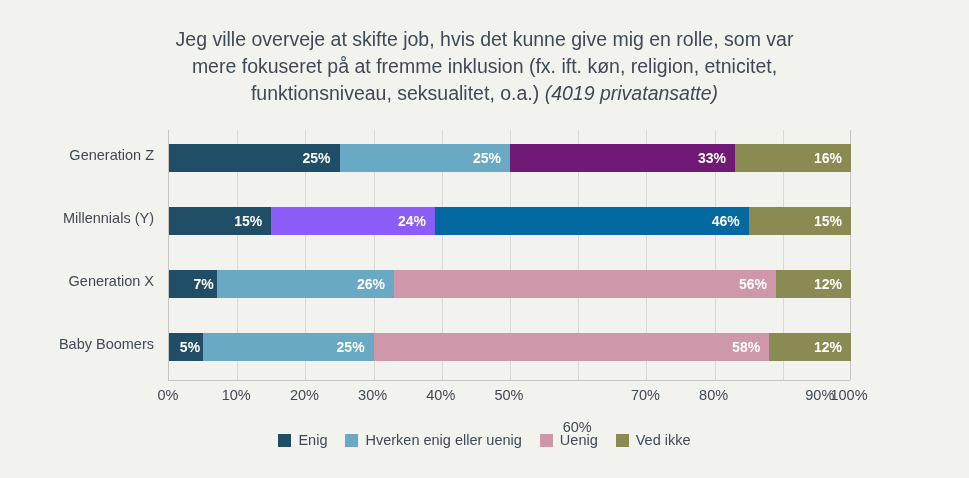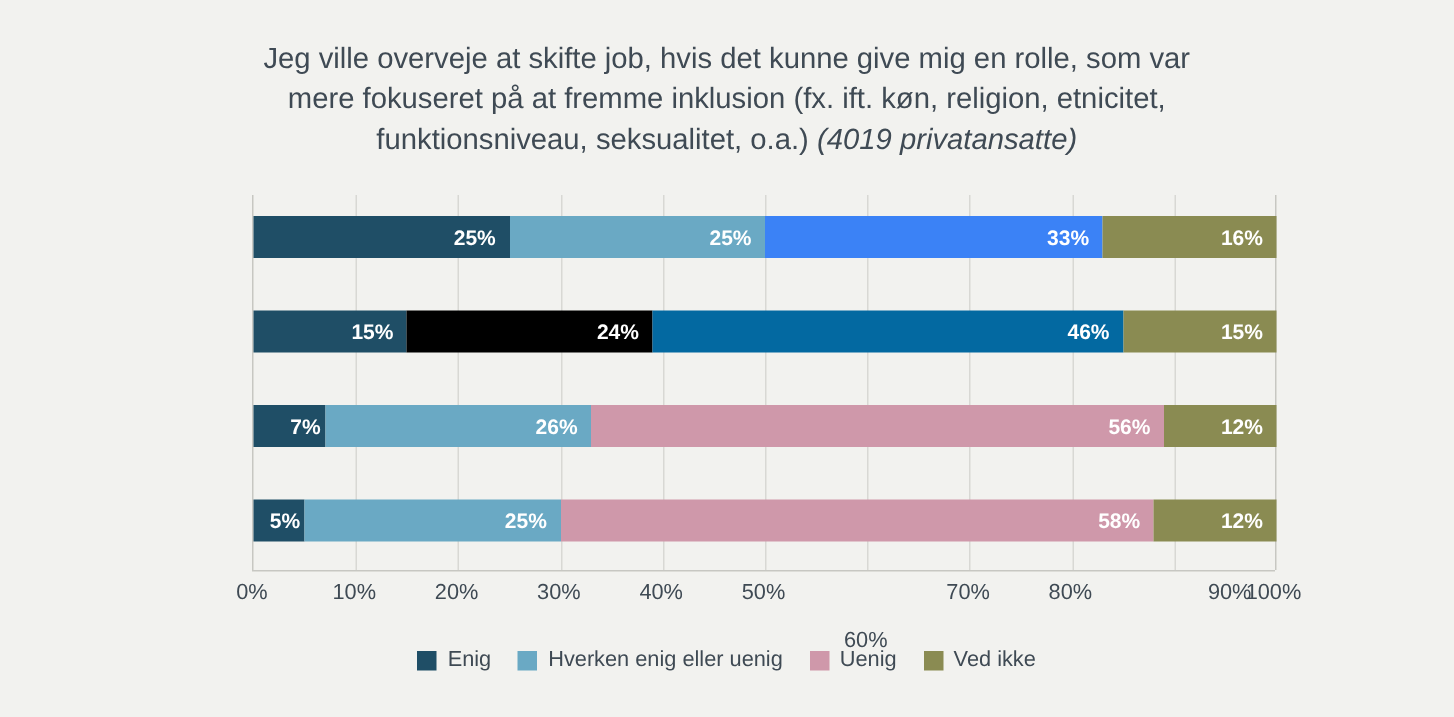--- a/index.html
+++ b/index.html
@@ -160,53 +160,59 @@
 <div class="chart-root">
 
   <div class="title-block">
     <span class="title-line">Jeg ville overveje at skifte job, hvis det kunne give mig en rolle, som var</span>
     <span class="title-line">mere fokuseret på at fremme inklusion (fx. ift. køn, religion, etnicitet,</span>
     <span class="title-line"><span>funktionsniveau, seksualitet, o.a.) </span><span class="title-em">(4019 privatansatte)</span></span>
   </div>
 
   <div class="plot-wrap">
 
+    <div class="cat-labels">
+      <div class="cat-label" style="top:17px;">Generation Z</div>
+      <div class="cat-label" style="top:80px;">Millennials (Y)</div>
+      <div class="cat-label" style="top:143px;">Generation X</div>
+      <div class="cat-label" style="top:206px;">Baby Boomers</div>
+    </div>
 
     <div class="bars-area">
       <div class="gridline" style="left:68.2px;"></div>
       <div class="gridline" style="left:136.4px;"></div>
       <div class="gridline" style="left:204.6px;"></div>
       <div class="gridline" style="left:272.8px;"></div>
       <div class="gridline" style="left:341px;"></div>
       <div class="gridline" style="left:409.2px;"></div>
       <div class="gridline" style="left:477.4px;"></div>
       <div class="gridline" style="left:545.6px;"></div>
       <div class="gridline" style="left:613.8px;"></div>
       <div class="gridline axis-end" style="left:681px;"></div>
 
       <div class="bar-row" style="top:14px;">
         <div class="seg" style="width:25%;background:#1f4e66;">
             <span>25%</span>
           </div>
         <div class="seg" style="width:25%;background:#6aa9c4;">
             <span>25%</span>
           </div>
-        <div class="seg" style="width:33%;background:#3b82f6;">
+        <div class="seg" style="width:33%;background:#701a75;">
             <span>33%</span>
           </div>
         <div class="seg" style="width:17%;background:#8a8b52;">
             <span>16%</span>
           </div>
       </div>
 
       <div class="bar-row" style="top:77px;">
         <div class="seg" style="width:15%;background:#1f4e66;">
             <span>15%</span>
           </div>
-        <div class="seg" style="width:24%;background:#000000;">
+        <div class="seg" style="width:24%;background:#8b5cf6;">
             <span>24%</span>
           </div>
         <div class="seg" style="width:46%;background:#0369a1;">
             <span>46%</span>
           </div>
         <div class="seg" style="width:15%;background:#8a8b52;">
             <span>15%</span>
           </div>
       </div>
 

